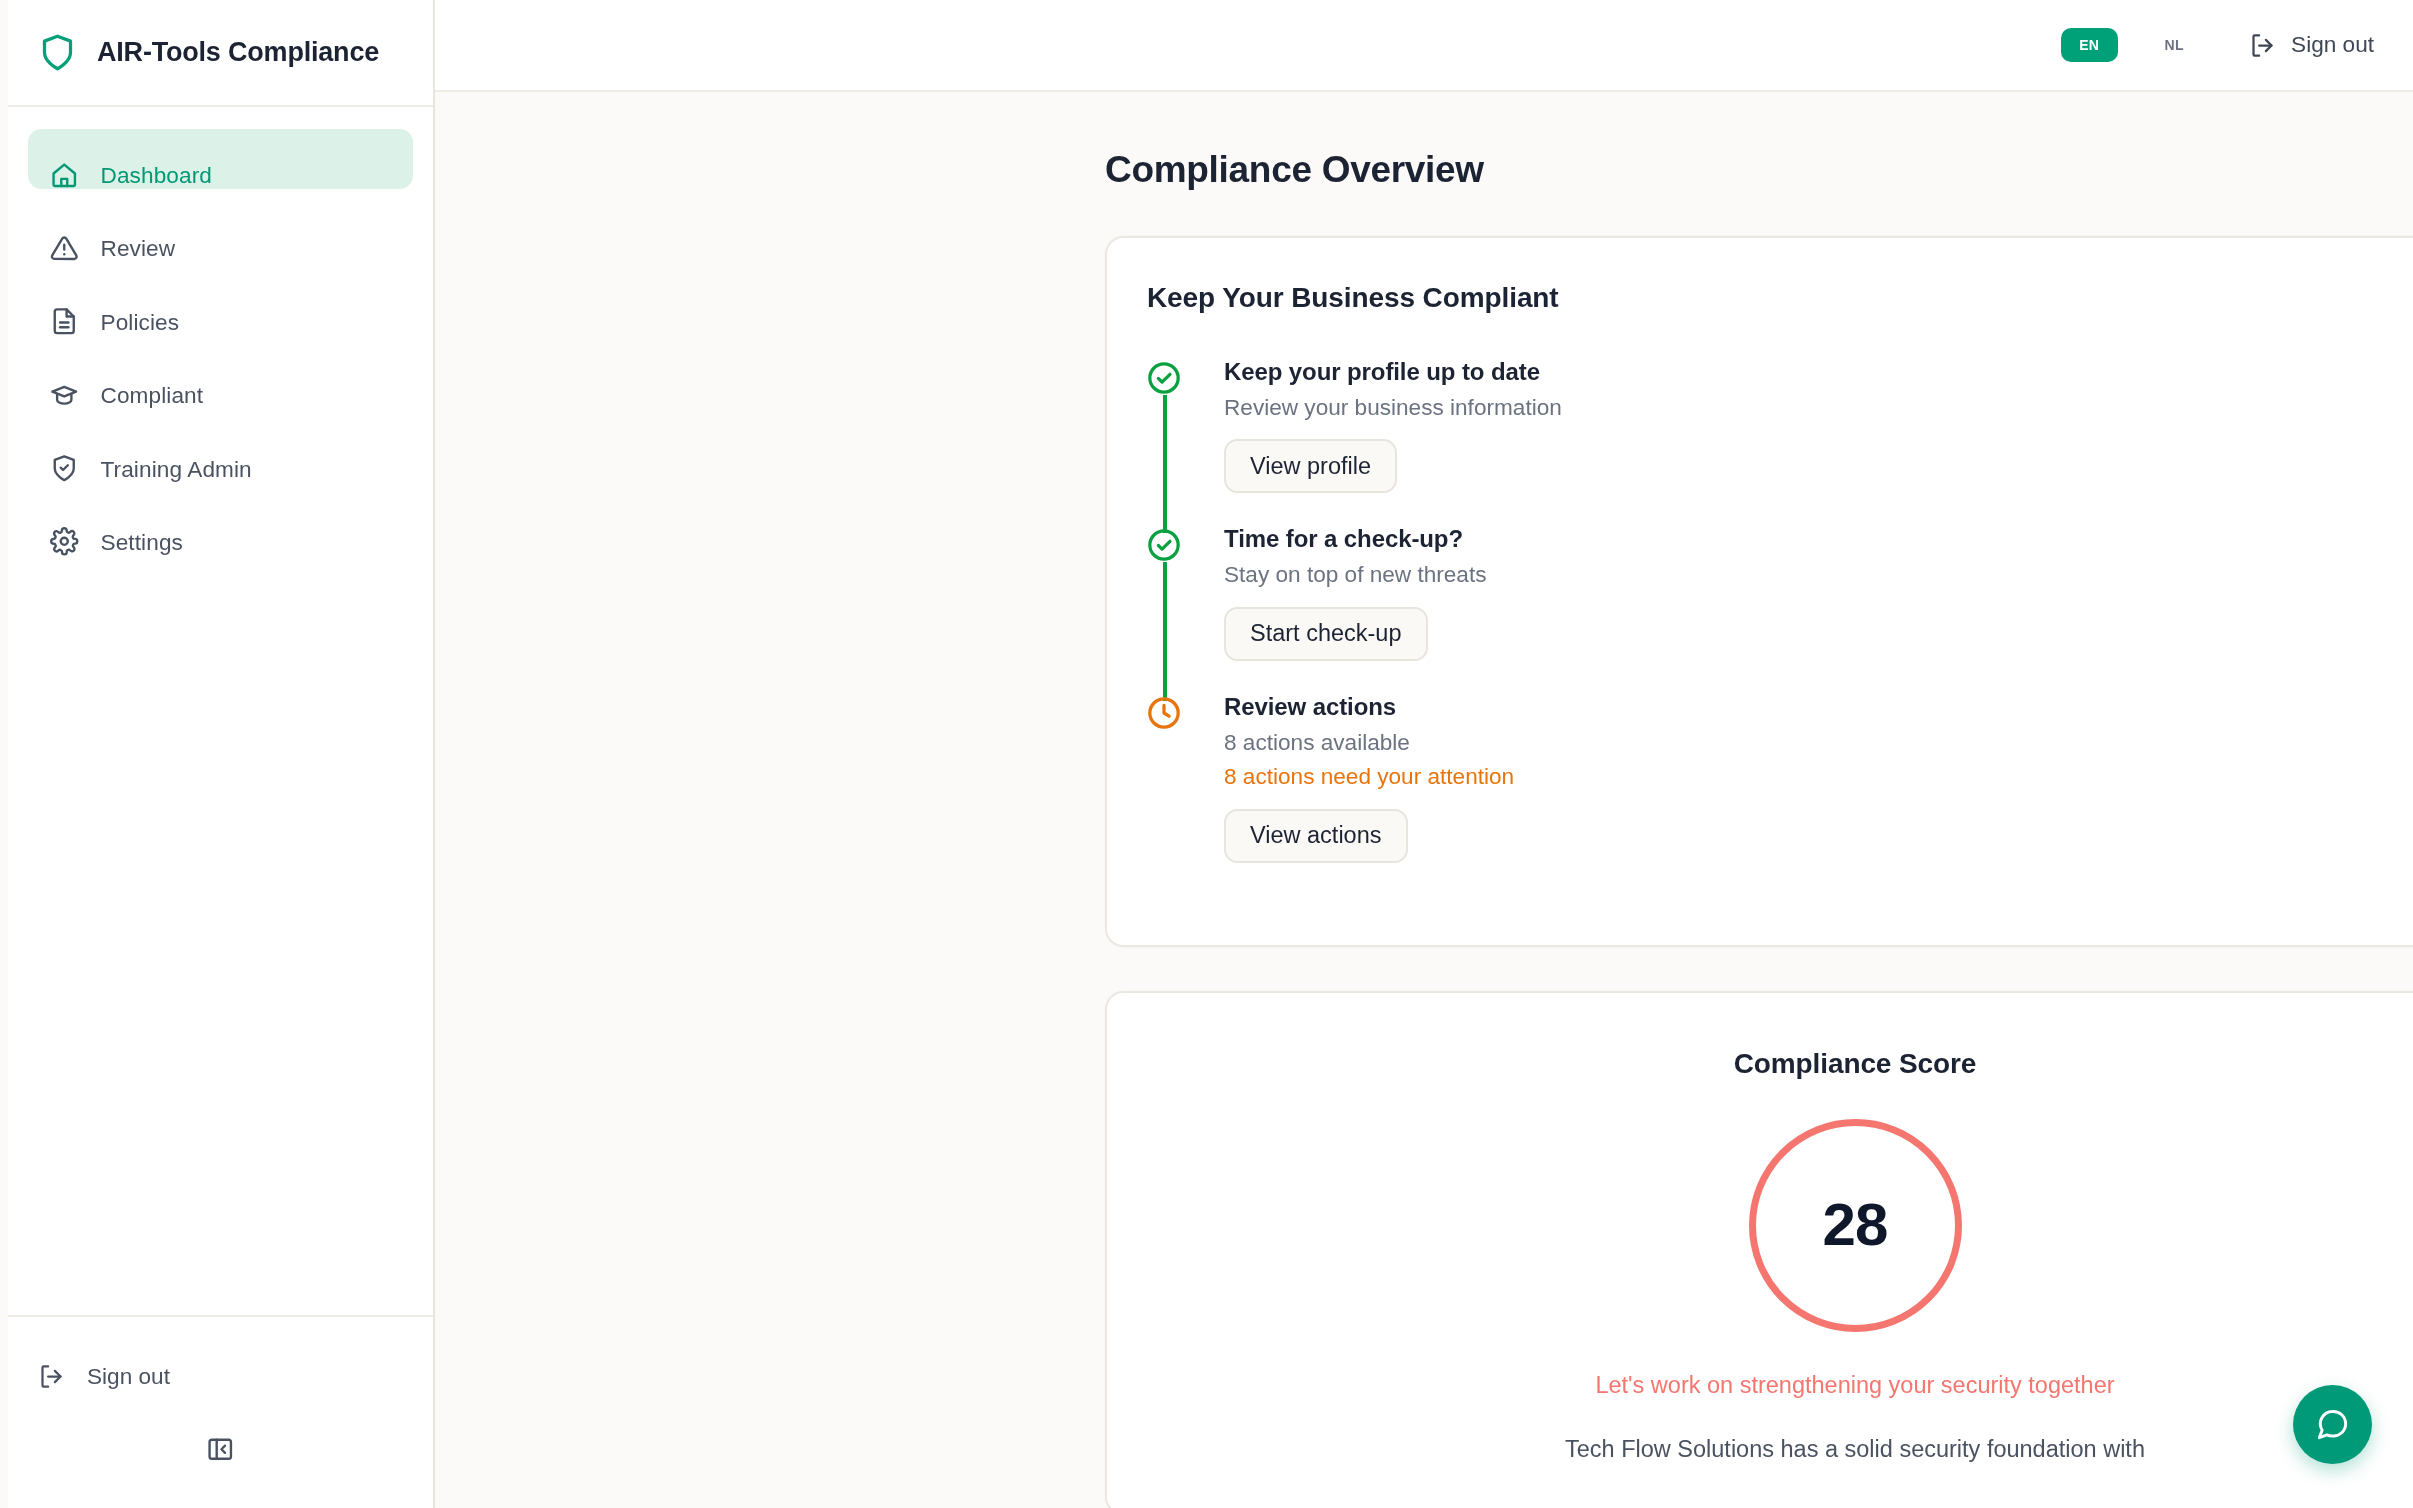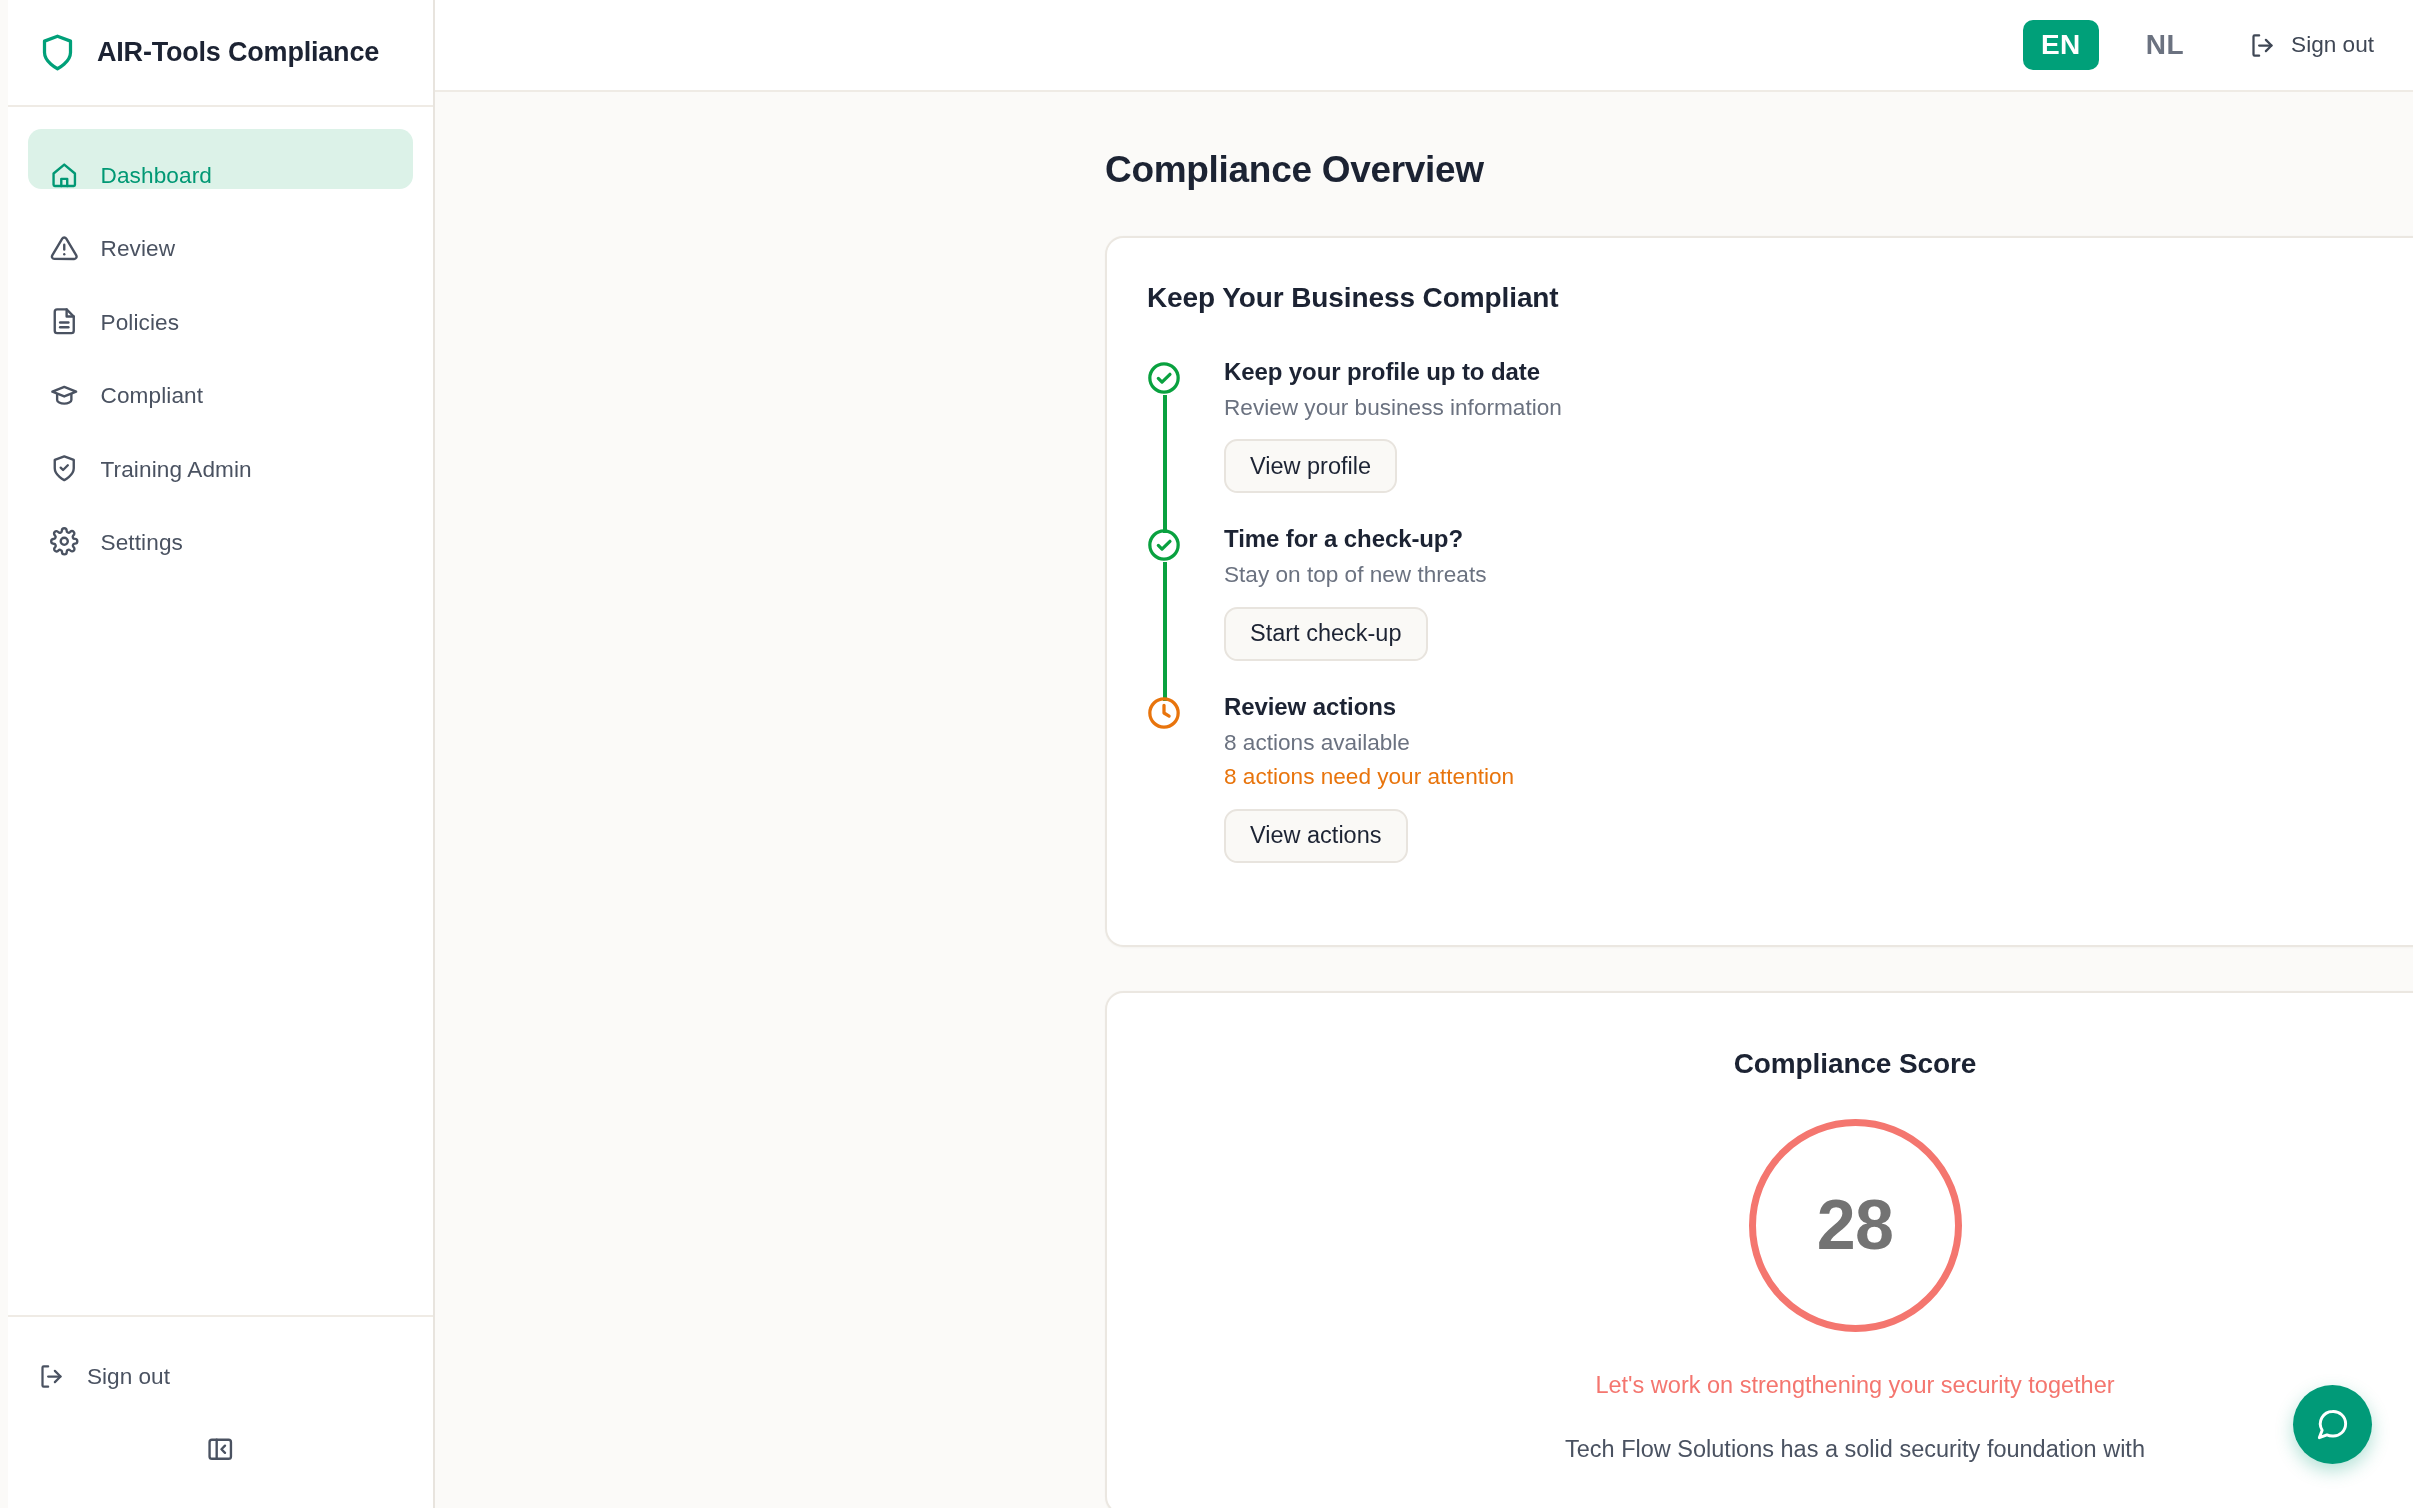--- a/index.html
+++ b/index.html
@@ -125,21 +125,21 @@
     flex: 0 0 92px;
     background: #FFFFFF;
     border-bottom: 2.5px solid #EFEBE5;
     display: flex;
     align-items: center;
     justify-content: flex-end;
     padding: 0 47px;
     gap: 28.5px;
   }
   .lang-btn {
-    font-size: 28px;
+    font-size: 14px;
     font-weight: bold;
     padding: 9.2px 18.4px;
     border-radius: 10px;
     cursor: pointer;
     color: #6B7280;
     background: transparent;
     border: none;
     font-family: inherit;
     letter-spacing: 0.3px;
   }
@@ -273,23 +273,23 @@
   }
   .score-ring {
     width: 213px; height: 213px;
     border-radius: 50%;
     border: 7.5px solid #F4766F;
     display: flex;
     align-items: center;
     justify-content: center;
   }
   .score-value {
-    font-size: 70px;
-    font-weight: bold;
-    color: #737373;
+    font-size: 60px;
+    font-weight: bold;
+    color: #0f172a;
     line-height: 1;
     letter-spacing: -0.8px;
   }
   .score-msg {
     margin-top: 40px;
     font-size: 23.5px;
     color: #F4766F;
   }
   .score-desc {
     margin-top: 37px;

